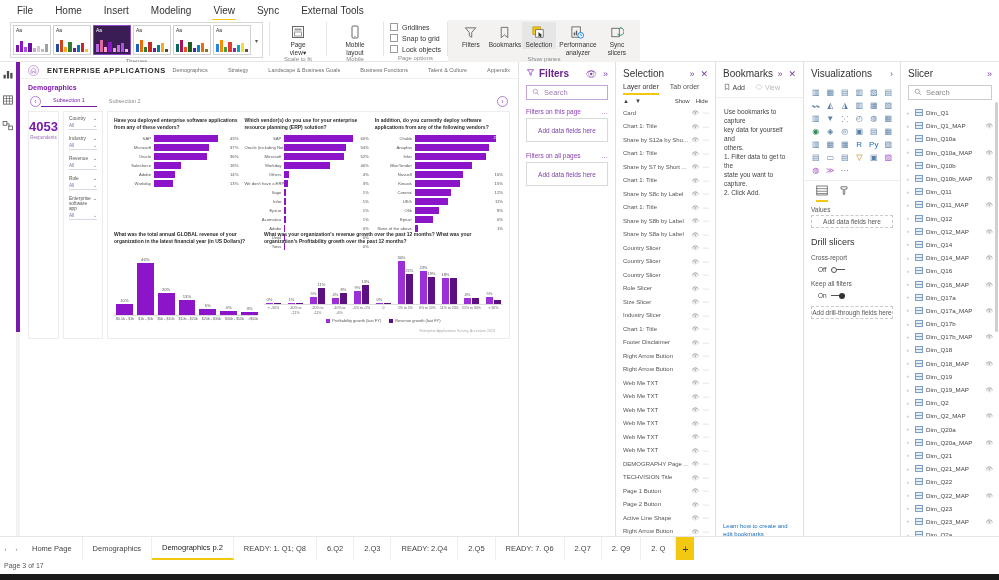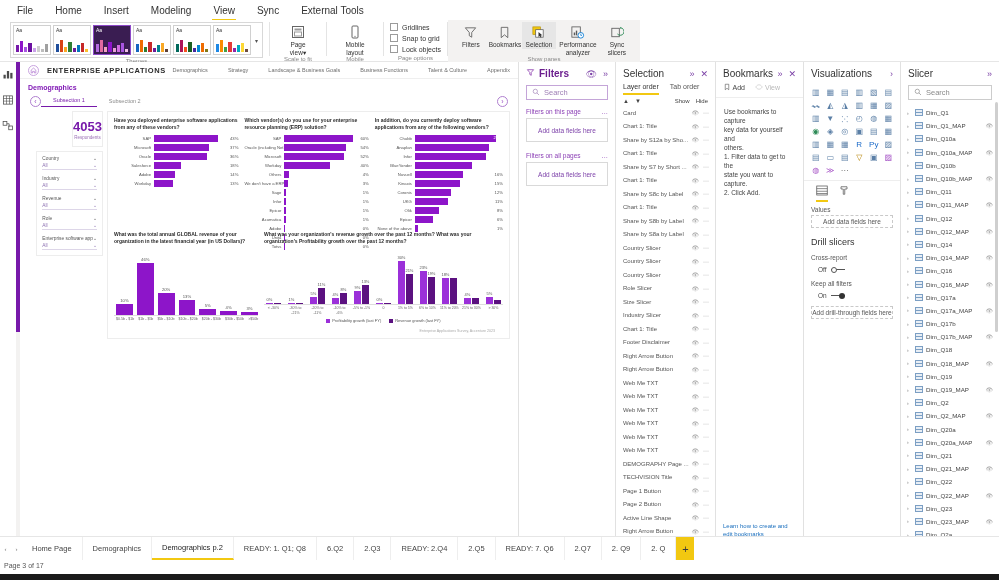--- a/index.html
+++ b/index.html
@@ -73,21 +73,21 @@
   .rep-nav span { font-size:5.5px; color:#6d6d6d; }
 
   .rep-section { padding:5px 8px 0 8px; }
   .rep-section-title { font-size:7px; font-weight:bold; color:#8019b5; }
   .rep-subs { display:flex; align-items:center; margin-top:4px; padding:0 2px; }
   .circ-btn { width:11px; height:11px; border:1px solid #b07fd0; border-radius:50%; color:#9a4fc4; font-size:7px; display:flex; align-items:center; justify-content:center; }
   .subtab { font-size:5.5px; color:#8a8a8a; padding:2px 12px 3px 12px; }
   .subtab.act { color:#7719aa; border-bottom:1.2px solid #7719aa; }
 
   .rep-body { display:flex; gap:4px; padding:4px 8px 0 8px; }
-  #slicer-col { width:75px; display:flex; flex-direction:column; gap:4px;align-items:flex-end; }
+  #slicer-col { width:75px; display:flex; flex-direction:row; gap:4px; }
   .card-kpi { border:1px solid #ededed; padding:7px 0 6px 0; text-align:center; }
   .card-num { font-size:13px; font-weight:bold; color:#7719aa; }
   .card-lbl { font-size:4.5px; color:#9a6fb5; margin-top:1px; }
   .slicer-box { border:1px solid #ededed; padding:4px 5px 5px 5px; display:flex; flex-direction:column; gap:6px; }
   .slicer { }
   .slicer-hd { display:flex; justify-content:space-between; font-size:4.8px; color:#555; }
   .slicer-val { display:flex; justify-content:space-between; font-size:4.8px; color:#8b6fb0; border-bottom:1px solid #ddd6e8; padding-bottom:1px; margin-top:2px; }
 
   #charts { flex:1; border:1px solid #ededed; background:#fff; padding:5px 6px; display:flex; flex-direction:column; }
   .chart-row { display:flex; gap:6px; }

